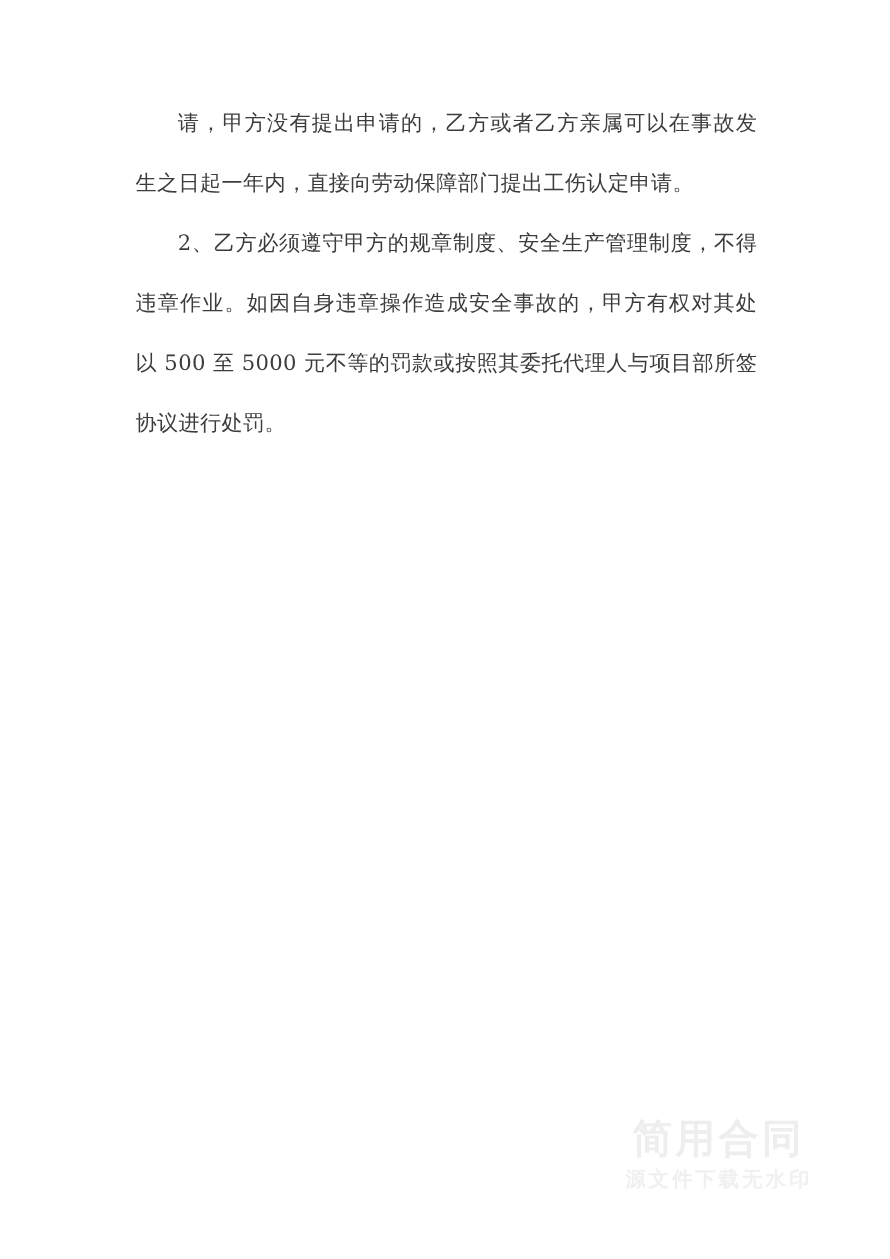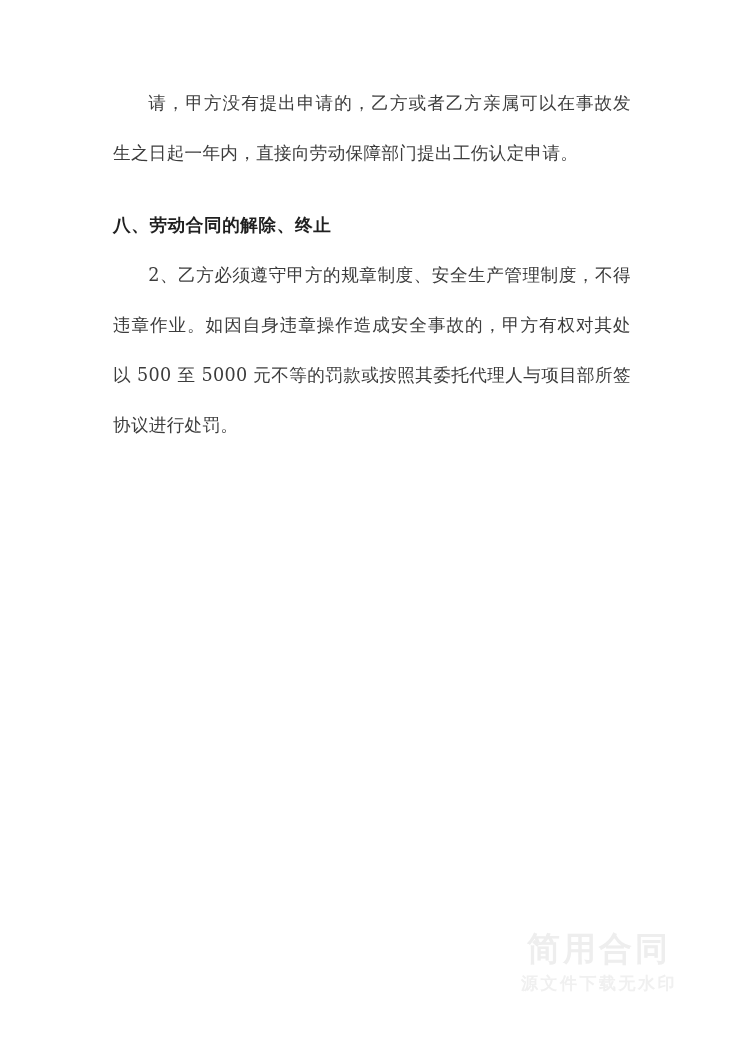--- a/index.html
+++ b/index.html
@@ -102,21 +102,20 @@
 </style>
 </head>
 <body>
 
 <div id="page">
 
   <div id="doc-body">
 
     <p class="para indent">请，甲方没有提出申请的，乙方或者乙方亲属可以在事故发生之日起一年内，直接向劳动保障部门提出工伤认定申请。</p>
 
-    <h2 class="heading gap-before-heading">八、劳动合同的解除、终止</h2>
 
 
 
 
 
 
     <p class="num-item gap-para">2、乙方必须遵守甲方的规章制度、安全生产管理制度，不得违章作业。如因自身违章操作造成安全事故的，甲方有权对其处以 500 至 5000 元不等的罚款或按照其委托代理人与项目部所签协议进行处罚。</p>
 
   </div>
 

